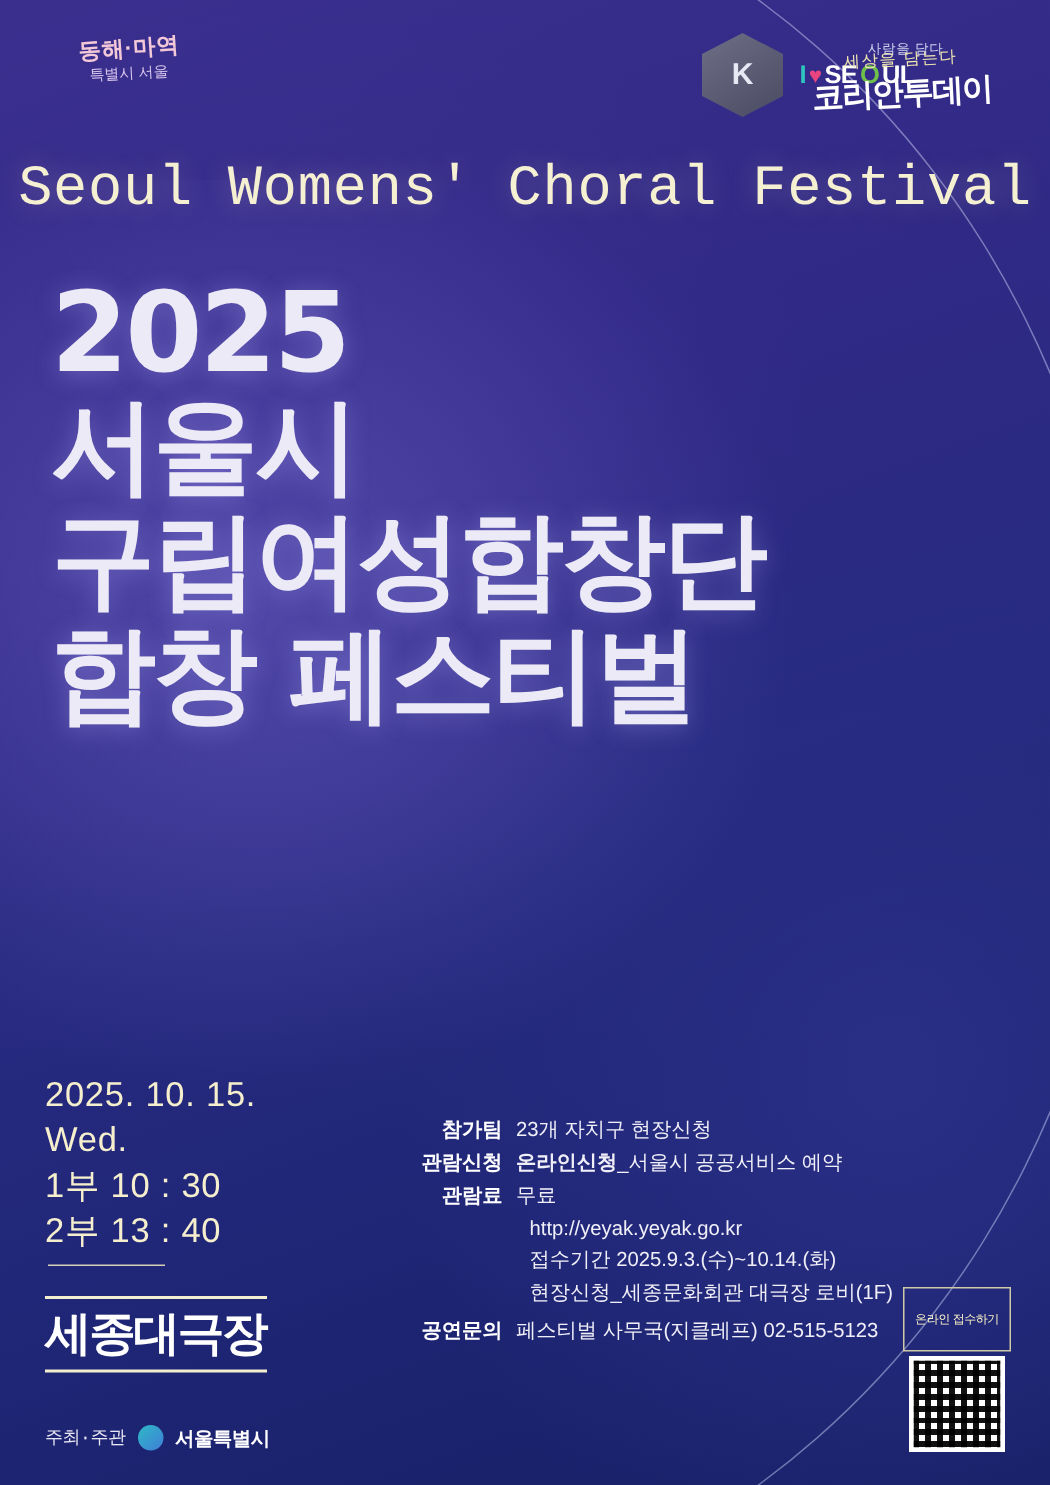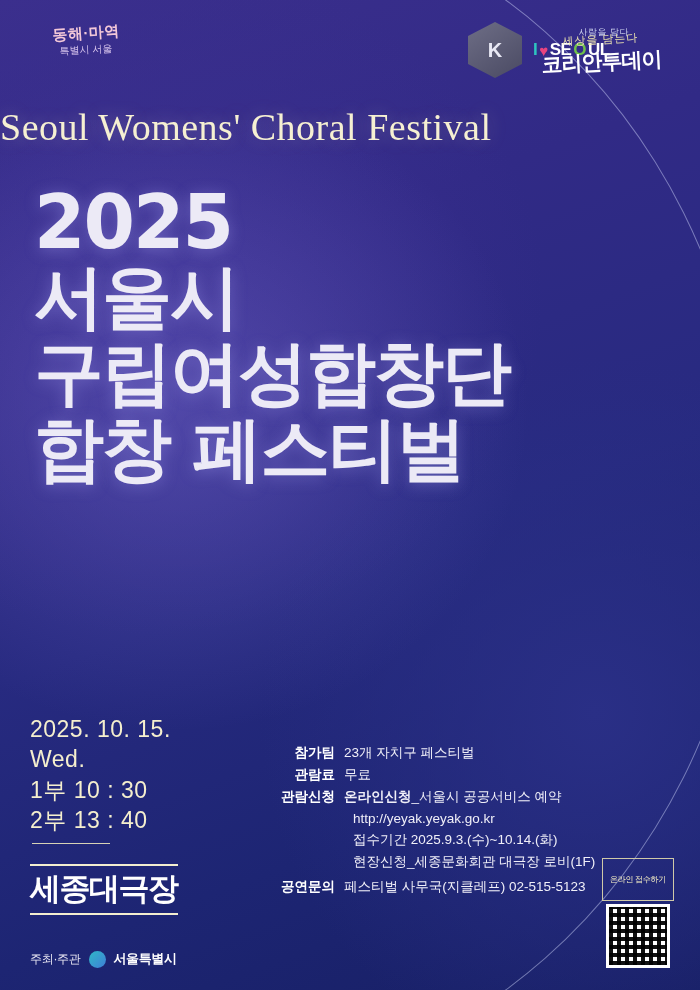--- a/index.html
+++ b/index.html
@@ -82,22 +82,22 @@
     position: absolute; left: 526px; top: 18px;
     width: 150px; text-align: center;
     transform: rotate(-3deg);
   }
   .logo-korean .k1 { font-size: 11px; color: #efe6b0; letter-spacing: 1px; }
   .logo-korean .k2 { font-size: 21px; font-weight: bold; color: #ffffff; letter-spacing: -1px; margin-top: 1px; }
 
   
   .title-en {
     position: absolute; top: 105px; left: 0; width: 100%;
-    text-align: left;
-    font-family: Liberation Serif, serif;
+    text-align: center;
+    font-family: Liberation Mono, monospace;
     font-size: 38px;
     letter-spacing: 0.5px;
     color: #f6f0d2;
     text-shadow: 0 0 18px rgba(255,245,200,0.25);
   }
   .title-ko {
     position: absolute; top: 185px; left: 34px;
     width: 620px;
   }
   .title-ko div {
@@ -170,21 +170,21 @@
     background-image:
       repeating-linear-gradient(90deg, #111 0 4px, #fff 4px 8px),
       repeating-linear-gradient(0deg, #111 0 4px, transparent 4px 8px);
     background-blend-mode: multiply;
     border: 3px solid #fff;
   }
 
   
   .footer {
     position: absolute; left: 30px; bottom: 22px;
-    display: flex; align-items: center; gap: 8px;
+    display: flex; align-items: flex-start; gap: 8px; font-family: Liberation Mono, monospace;
   }
   .footer .f-label { font-size: 12px; color: #e9e7f3; letter-spacing: -0.3px; }
   .footer .f-mark {
     width: 17px; height: 17px; border-radius: 50%;
     background: linear-gradient(135deg,#2fb8c6,#3f7ed8);
     display: inline-block;
   }
   .footer .f-org { font-size: 13px; color: #ffffff; font-weight: bold; letter-spacing: -0.4px; }
 </style>
 </head>
@@ -239,35 +239,35 @@
     <div class="d-line">1부 10 : 30</div>
     <div class="d-line">2부 13 : 40</div>
     <div class="date-rule"></div>
     <div class="venue">세종대극장</div>
   </div>
 
   <div class="info">
 
     <div class="info-row">
       <div class="info-key">참가팀</div>
-      <div class="info-val">23개 자치구 페스티벌</div>
-    </div>
-
-    <div class="info-row">
-      <div class="info-key">관람료</div>
-      <div class="info-val">무료</div>
+      <div class="info-val">23개 자치구 현장신청</div>
     </div>
 
     <div class="info-row">
       <div class="info-key">관람신청</div>
       <div class="info-val">
         <span class="b">온라인신청</span><span>_서울시 공공서비스 예약</span>
       </div>
     </div>
 
+    <div class="info-row">
+      <div class="info-key">관람료</div>
+      <div class="info-val">무료</div>
+    </div>
+
     <div class="info-sub">http://yeyak.yeyak.go.kr</div>
     <div class="info-sub">접수기간 2025.9.3.(수)~10.14.(화)</div>
     <div class="info-sub">
       <span class="b">현장신청</span><span>_세종문화회관 대극장 로비(1F)</span>
     </div>
 
     <div class="info-gap"></div>
 
     <div class="info-row">
       <div class="info-key">공연문의</div>

